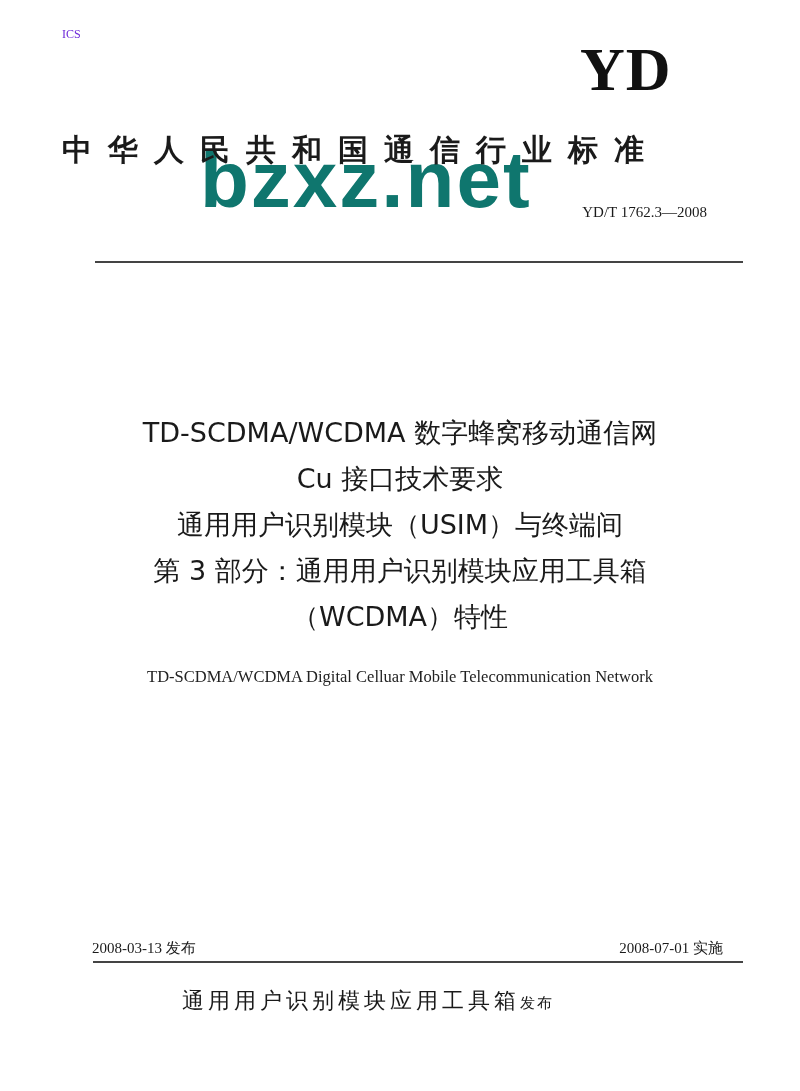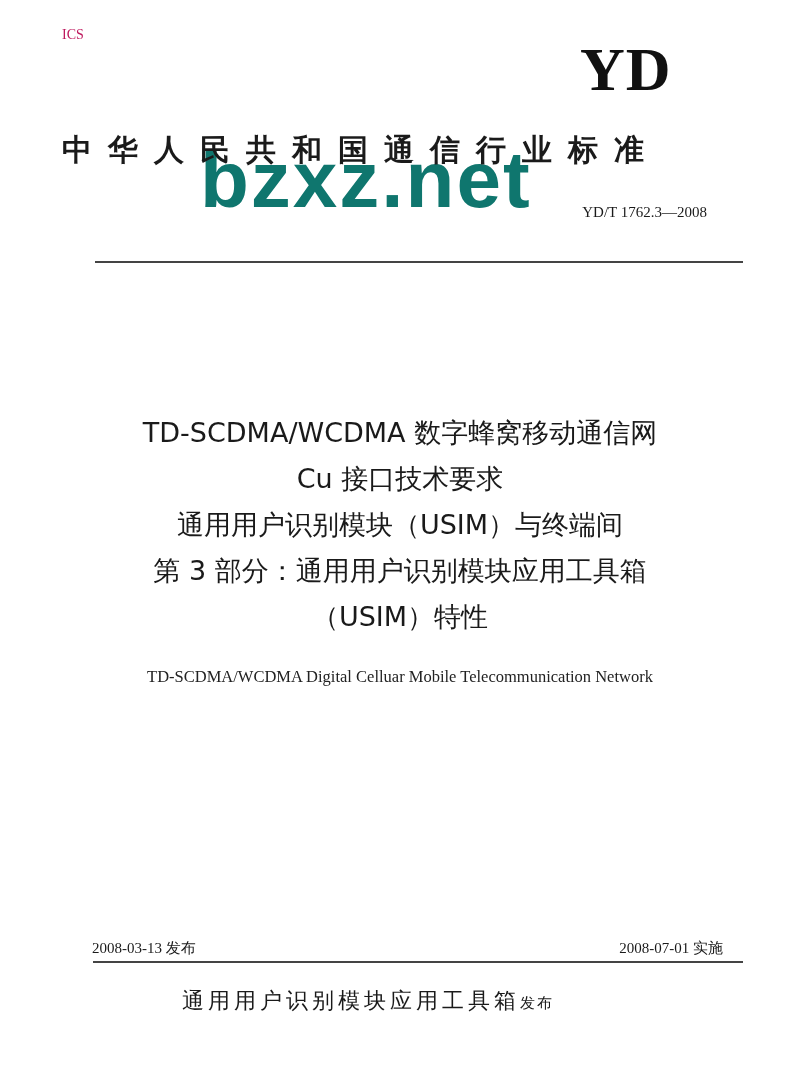--- a/index.html
+++ b/index.html
@@ -5,21 +5,21 @@
     html, body { margin: 0; padding: 0; }
     body {
       width: 800px; height: 1091px;
       background: #ffffff;
       position: relative;
       overflow: hidden;
       color: #1a1a1a;
       font-family: "Liberation Serif", serif;
     }
     .abs { position: absolute; }
-    .ics { left: 62px; top: 27px; font-size: 14px; font-family: "Liberation Serif", serif; color: #be185d; }
+    .ics { left: 62px; top: 27px; font-size: 12px; font-family: "Liberation Serif", serif; color: #6d28d9; }
     .yd-logo {
       left: 580px; top: 38px;
       font-family: "Liberation Serif", serif;
       font-weight: bold; font-size: 62px; line-height: 62px;
       color: #111; letter-spacing: 1px;
     }
     .watermark {
       left: 200px; top: 140px;
       font-family: "Liberation Sans", sans-serif;
       font-weight: bold; font-size: 80px; line-height: 80px;
@@ -77,21 +77,21 @@
 <div class="abs watermark">bzxz.net</div>
 <div class="abs org-title">中华人民共和国通信行业标准</div>
 <div class="abs std-number">YD/T 1762.3—2008</div>
 <div class="abs rule-top"></div>
 
 <div class="abs cn-title">
   <div>TD-SCDMA/WCDMA 数字蜂窝移动通信网</div>
   <div>Cu 接口技术要求</div>
   <div>通用用户识别模块（USIM）与终端间</div>
   <div>第 3 部分：通用用户识别模块应用工具箱</div>
-  <div>（USIM）特性</div>
+  <div>（WCDMA）特性</div>
 </div>
 
 <div class="abs en-title">
   <div>TD-SCDMA/WCDMA Digital Celluar Mobile Telecommunication Network</div>
 </div>
 
 <div class="abs date-issue">2008-03-13 发布</div>
 <div class="abs date-impl">2008-07-01 实施</div>
 <div class="abs rule-bottom"></div>
 

